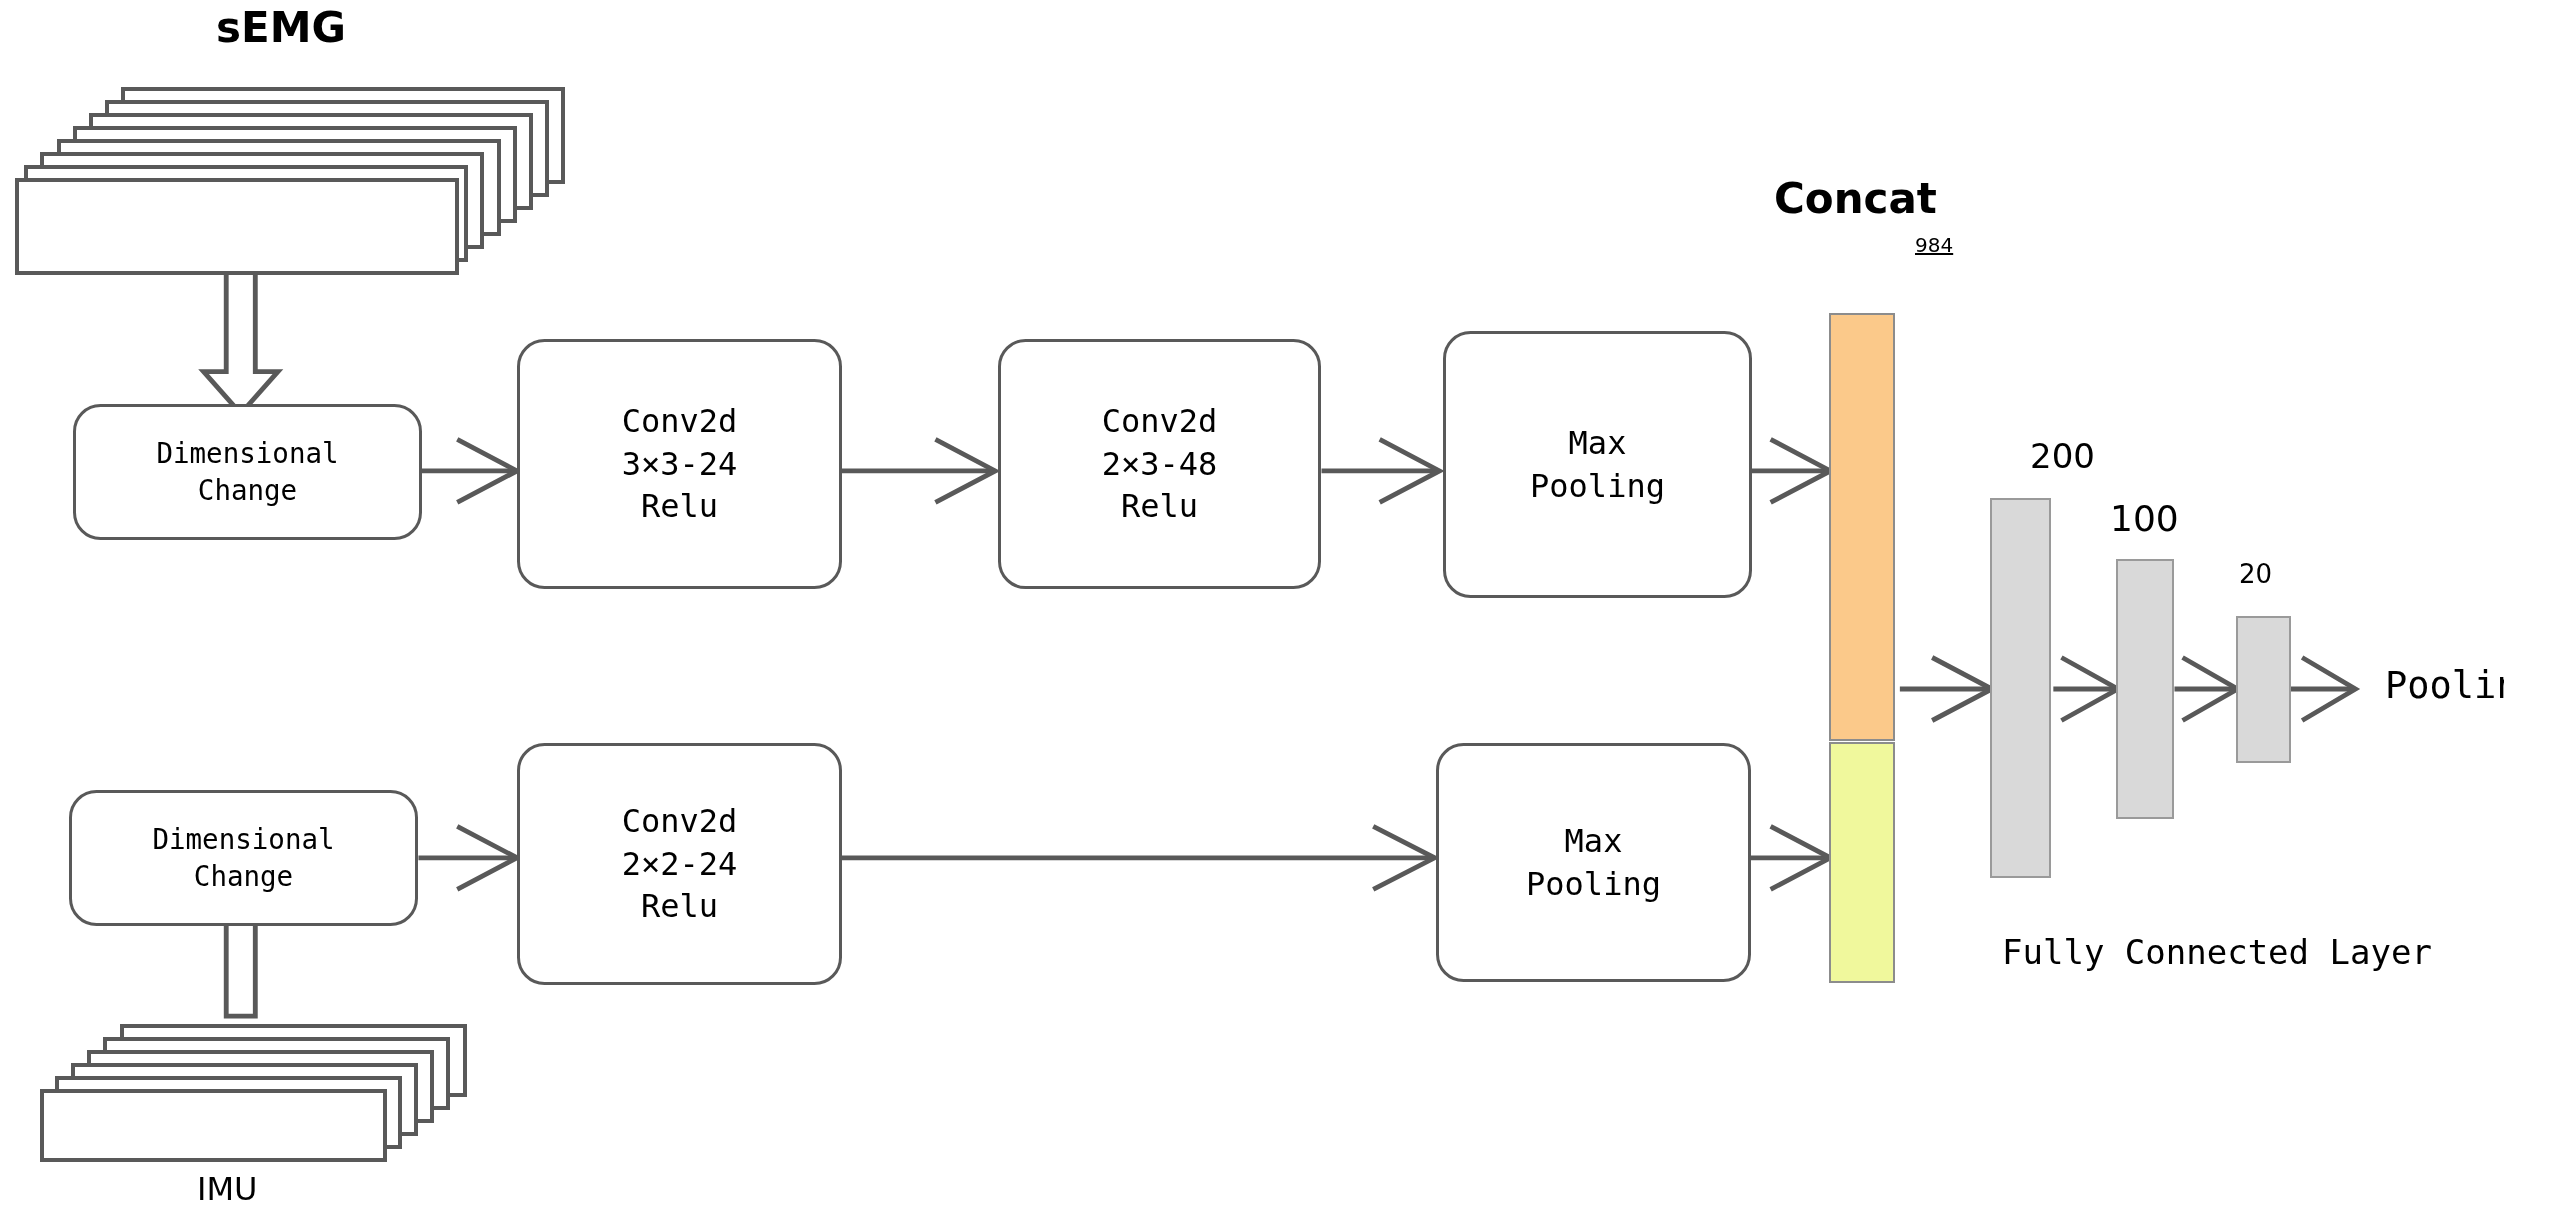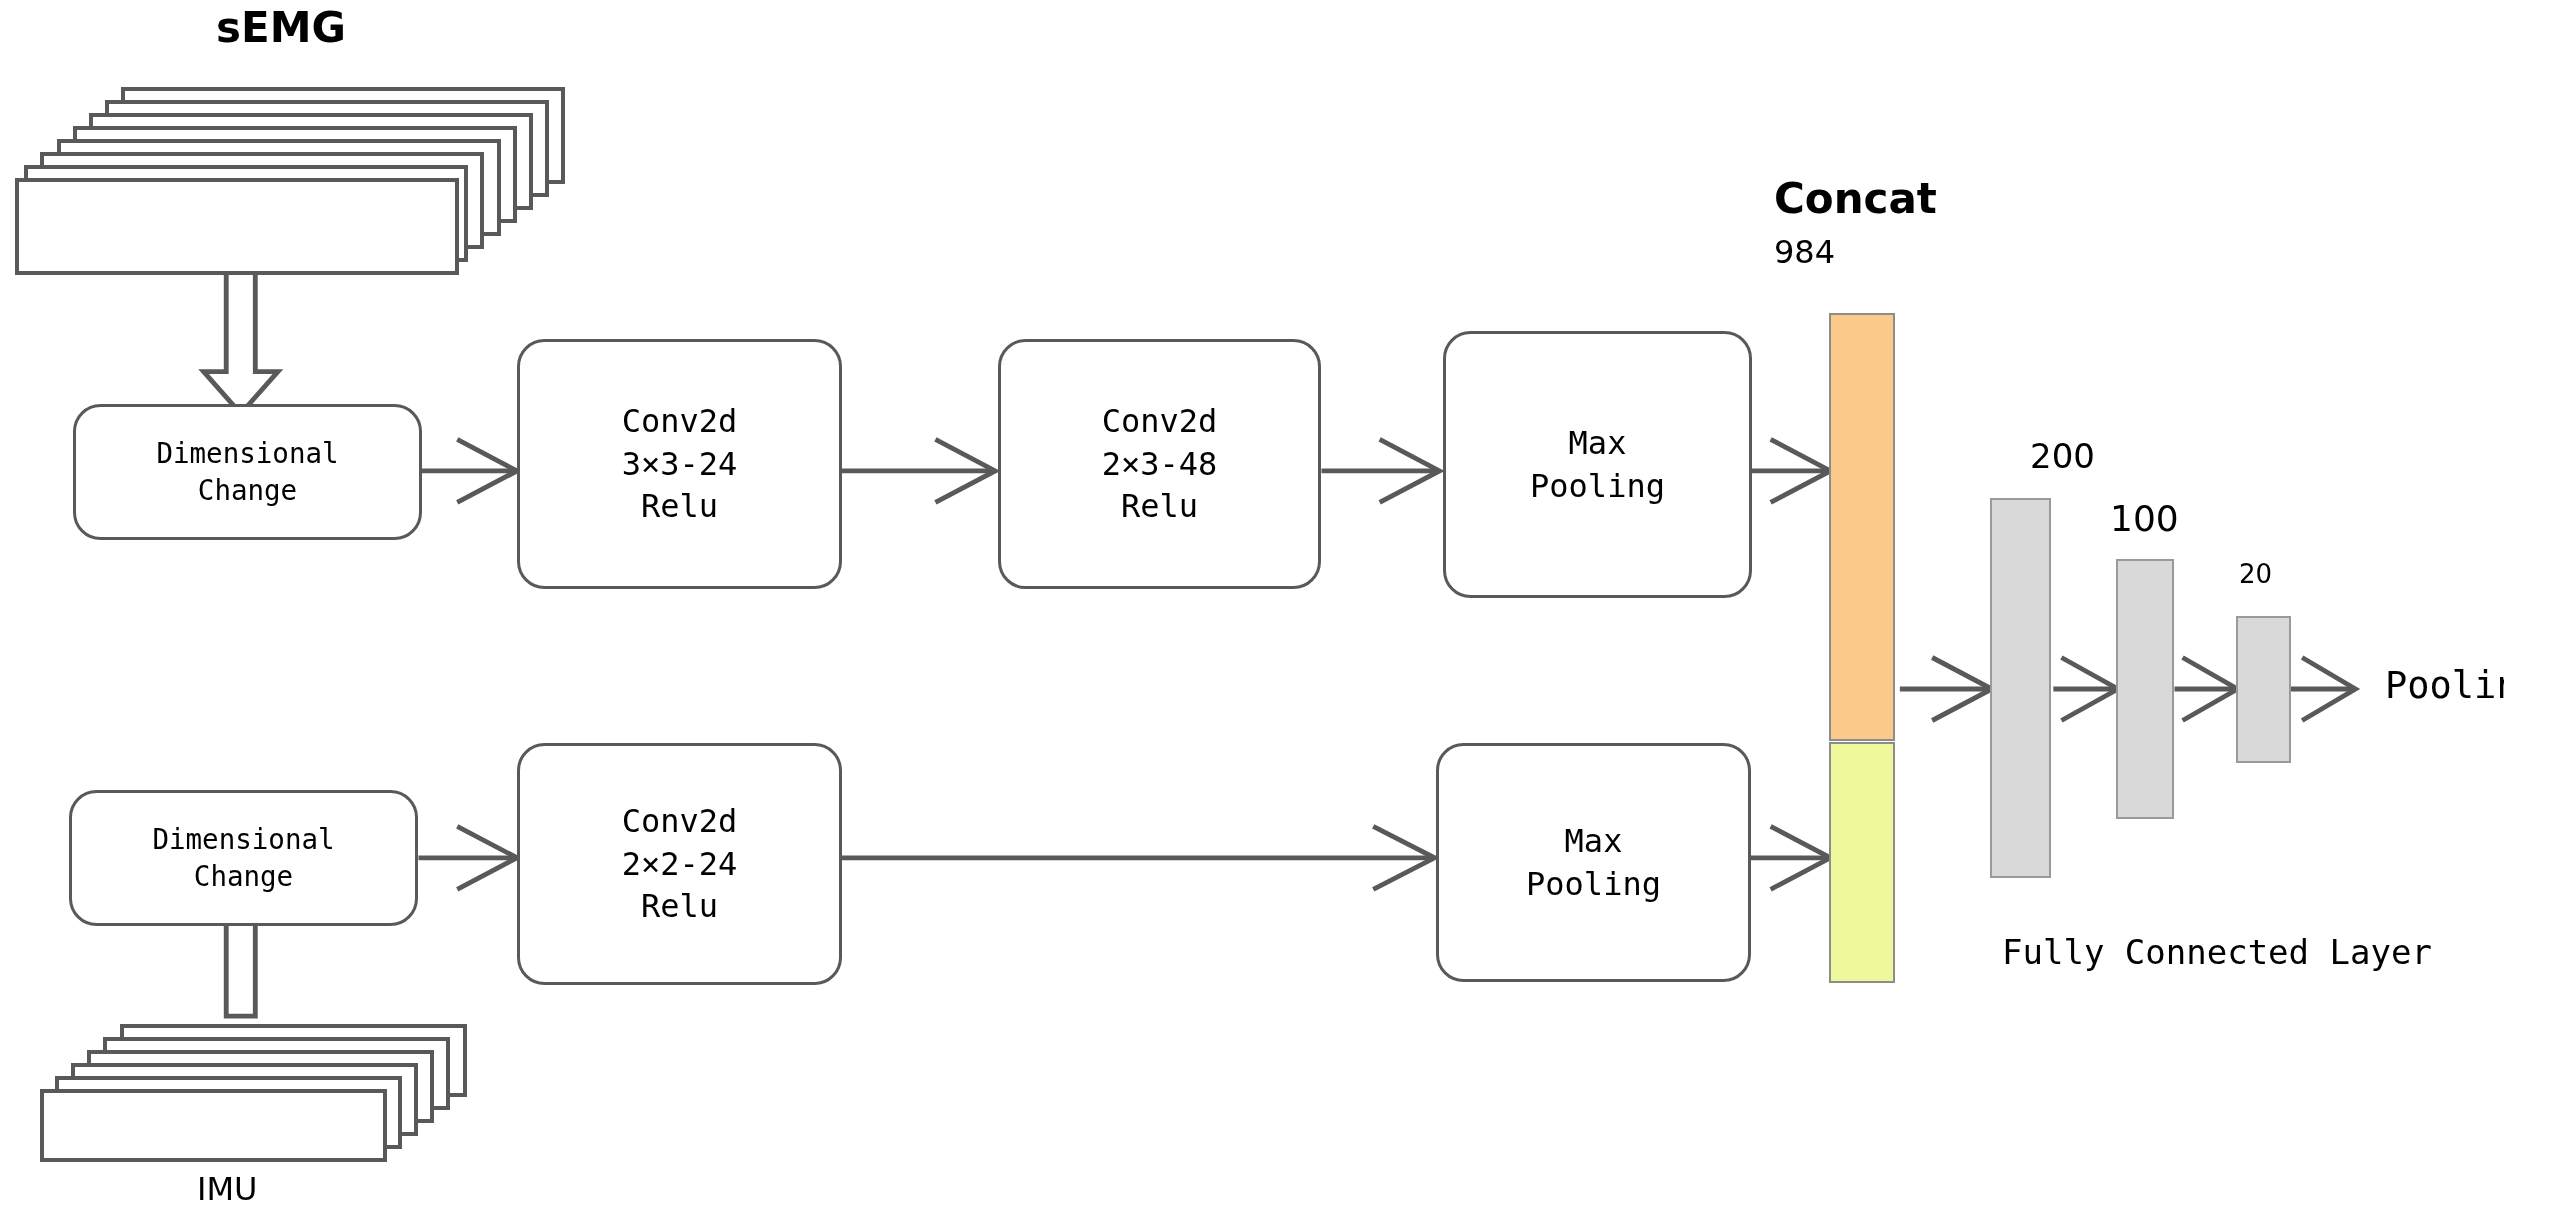--- a/index.html
+++ b/index.html
@@ -227,21 +227,21 @@
     <div class="slab" style="left:87px; top:1050px; width:347px; height:73px;"></div>
     <div class="slab" style="left:71px;  top:1063px; width:347px; height:73px;"></div>
     <div class="slab" style="left:55px;  top:1076px; width:347px; height:73px;"></div>
     <div class="slab" style="left:40px;  top:1089px; width:347px; height:73px;"></div>
 
     <div class="label label-sans" style="left:197px; top:1170px; font-size:32px; font-weight:500;">IMU</div>
   </div>
 
   <div class="abs">
     <div class="label label-sans" style="left:1774px; top:174px; font-size:42px; font-weight:600;">Concat</div>
-    <div class="label label-sans" style="left:1774px; top:233px; font-size:32px;">984</div>
+    <div class="label label-sans" style="left:1915px; top:233px; font-size:20px;text-decoration:underline;">984</div>
 
     <div class="concat-bar" style="left:1829px; top:313px; width:66px; height:428px; background:#FBC98A;"></div>
     <div class="concat-bar" style="left:1829px; top:742px; width:66px; height:241px; background:#F0F89C;"></div>
   </div>
 
   <div class="abs">
     <div class="label label-sans" style="left:1986px; top:436px; font-size:34px;margin-left:44px;">200</div>
     <div class="fc-bar" style="left:1990px; top:498px; width:61px; height:380px;"></div>
 
     <div class="label label-sans" style="left:2110px; top:498px; font-size:36px;">100</div>

